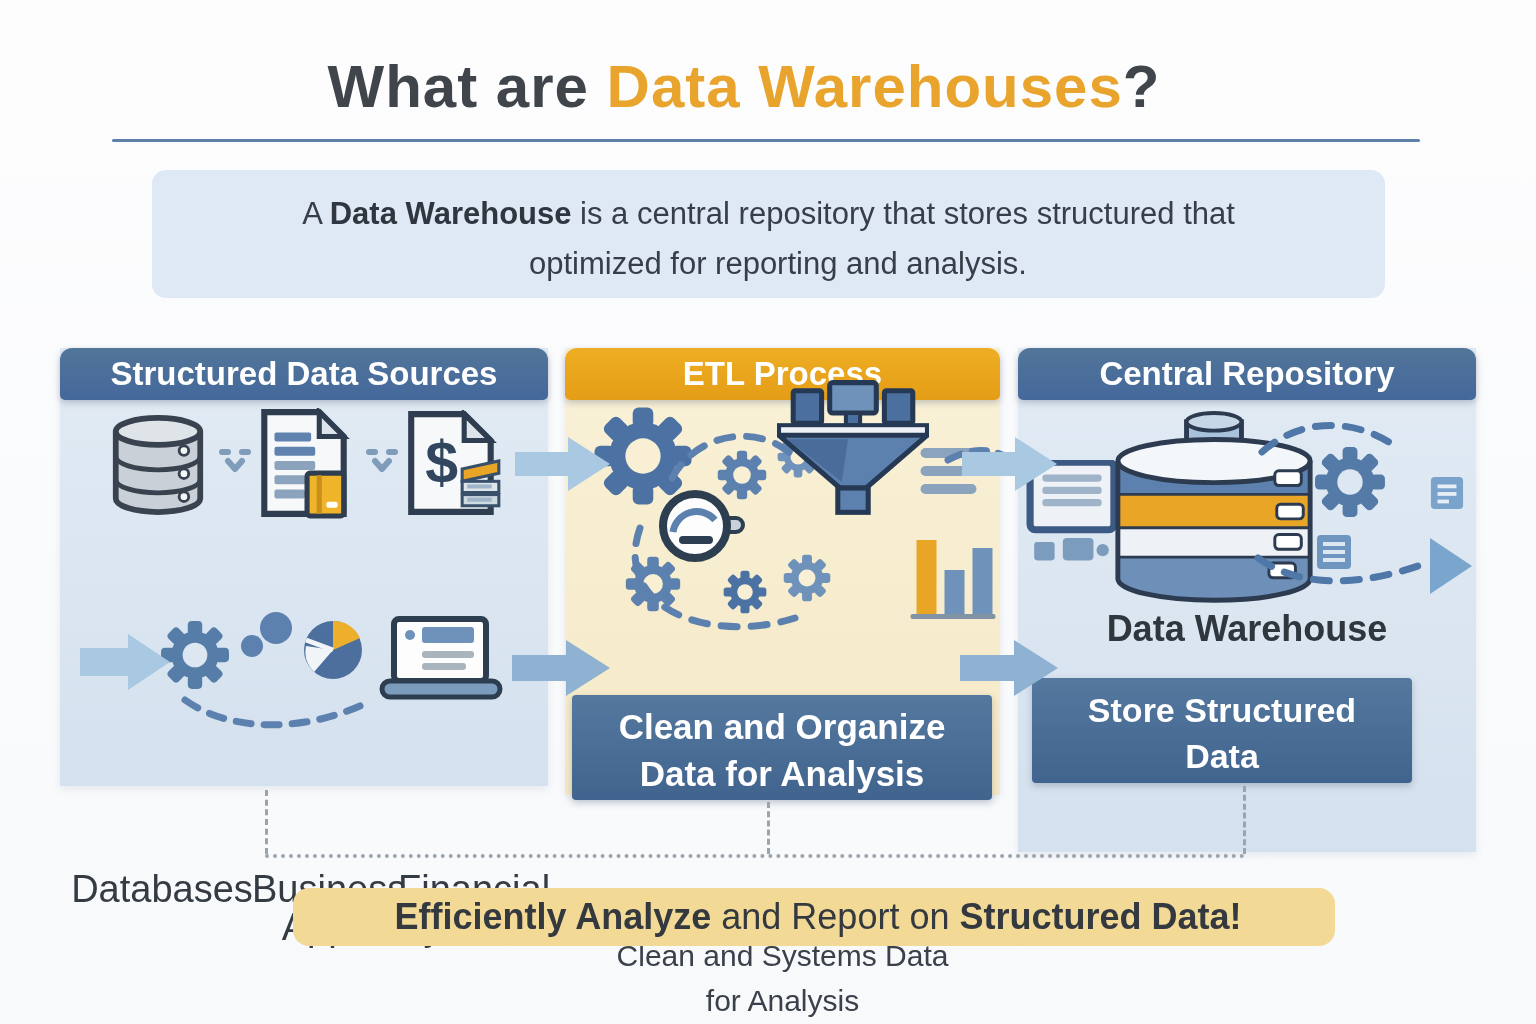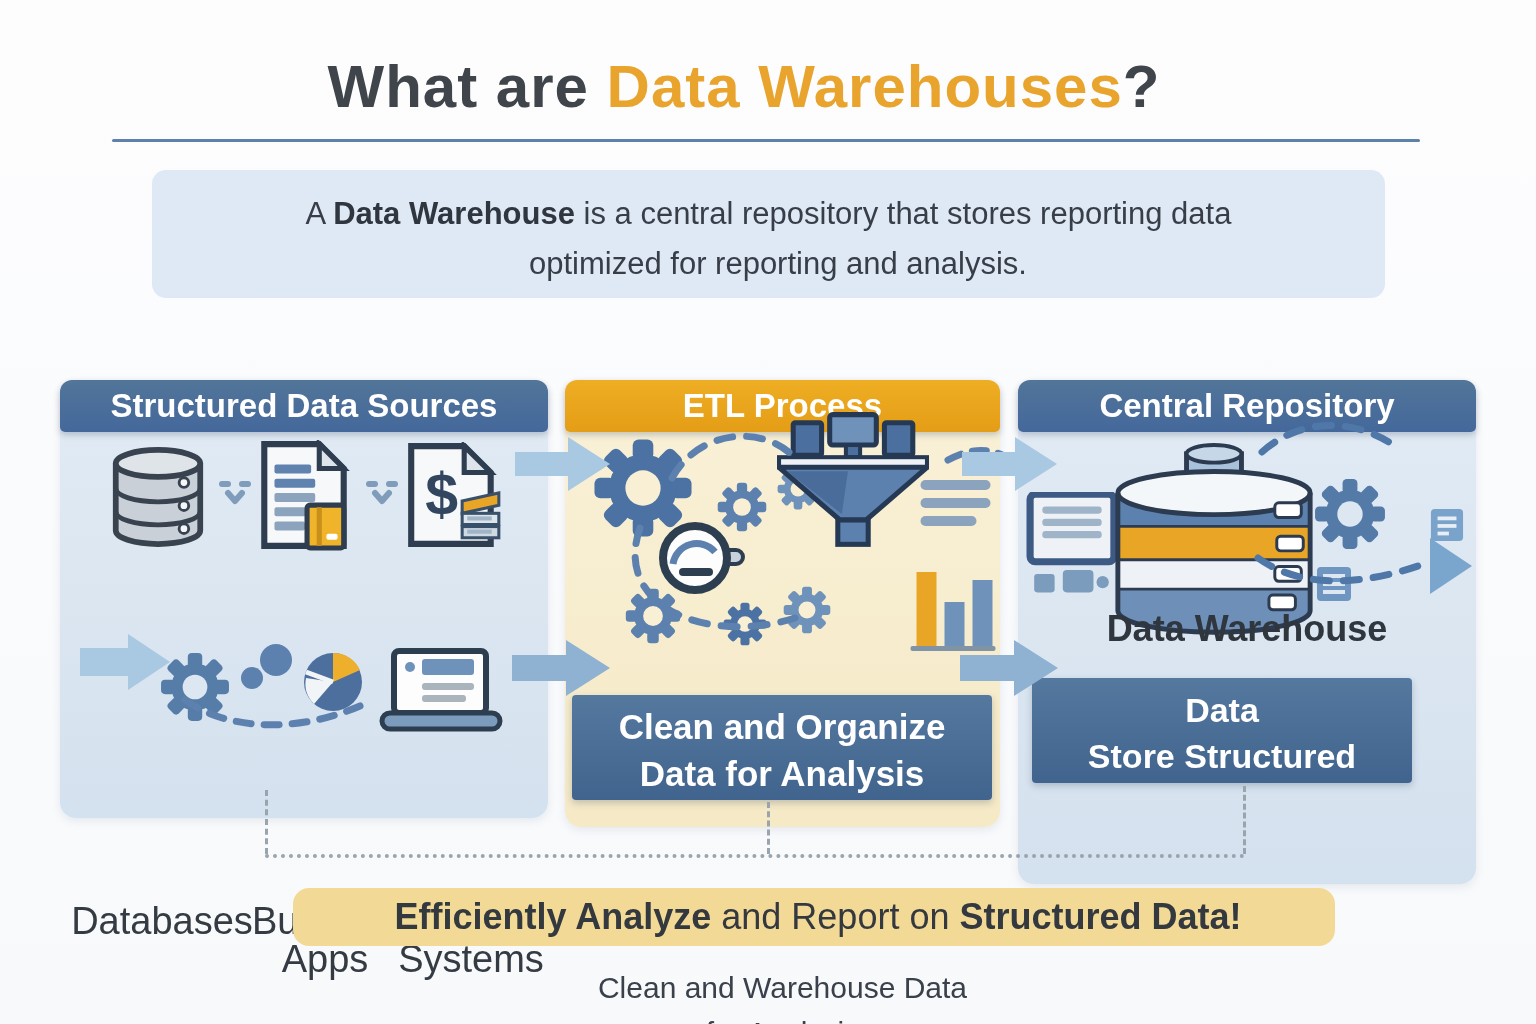--- a/index.html
+++ b/index.html
@@ -13,21 +13,21 @@
   .title{left:0;top:52px;width:1488px;text-align:center;font-size:60px;font-weight:800;color:#40454c;letter-spacing:1px;}
   .title .hl{color:#e9a42e;}
   .divider{left:112px;top:139px;width:1308px;height:3px;background:#5d81a8;border-radius:2px;}
   
   .defbox{left:152px;top:170px;width:1233px;height:128px;background:#dfe9f5;border-radius:14px;
     text-align:center;font-size:31px;color:#373e48;}
   .defbox .l1{margin-top:26px;}
   .defbox .l2{margin-top:14px;padding-left:19px;}
   .defbox b{font-weight:800;color:#2f363f;}
   
-  .panel{border-radius:16px;box-shadow:0 3px 8px rgba(90,110,140,.12);margin-top:32px;}
+  .panel{border-radius:0;box-shadow:0 3px 8px rgba(90,110,140,.12);}
   .panel-blue{background:linear-gradient(180deg,#e2ebf4 0%,#d4e1ee 100%);}
   .panel-cream{background:linear-gradient(180deg,#f9f1d8 0%,#f5e9c6 100%);}
   .phead{position:absolute;left:0;top:0;height:52px;width:100%;border-radius:12px 12px 5px 5px;
     color:#ffffff;font-weight:800;text-align:center;font-size:33px;line-height:52px;
     box-shadow:0 3px 6px rgba(40,60,90,.25);}
   .phead-blue{background:linear-gradient(180deg,#527599 0%,#44689b 100%);}
   .phead-orange{background:linear-gradient(180deg,#eeae24 0%,#e49d16 100%);}
   #panel-sources{left:60px;top:348px;width:488px;height:438px;}
   #panel-etl{left:565px;top:348px;width:435px;height:447px;}
   #panel-repo{left:1018px;top:348px;width:458px;height:504px;}
@@ -74,21 +74,21 @@
 
 <div class="stage">
 
   <div class="abs title">
     <span>What are </span><span class="hl">Data Warehouses</span><span>?</span>
   </div>
   <div class="abs divider"></div>
 
   <div class="abs defbox">
     <div class="l1">
-      <span>A </span><b>Data Warehouse</b><span> is a central repository that stores reporting data</span>
+      <span>A </span><b>Data Warehouse</b><span> is a central repository that stores structured that</span>
     </div>
     <div class="l2">optimized for reporting and analysis.</div>
   </div>
 
   <div class="abs panel panel-blue" id="panel-sources">
     <div class="phead phead-blue">Structured Data Sources</div>
 
     
     <svg class="abs" style="left:50px;top:66px" width="96" height="102" viewBox="0 0 100 106">
       <path d="M6,18 L6,88 A44,14 0 0 0 94,88 L94,18" fill="#c9d0d8" stroke="#39434f" stroke-width="6"></path>
@@ -215,21 +215,21 @@
       <rect x="10" y="0" width="70" height="10" rx="5" fill="#8ba3bd"></rect>
       <rect x="10" y="18" width="70" height="10" rx="5" fill="#8ba3bd"></rect>
       <rect x="10" y="36" width="56" height="10" rx="5" fill="#8ba3bd"></rect>
       <rect x="6" y="92" width="20" height="74" fill="#e9a626"></rect>
       <rect x="34" y="122" width="20" height="44" fill="#6f92bb"></rect>
       <rect x="62" y="100" width="20" height="66" fill="#6f92bb"></rect>
       <rect x="0" y="166" width="85" height="5" rx="2" fill="#8094a6"></rect>
     </svg>
 
     <div class="etl-caption">
-      <div>Clean and Warehouse Data</div>
+      <div>Clean and Systems Data</div>
       <div>for Analysis</div>
     </div>
   </div>
   <div class="abs bluebox" id="etl-box">
     <div>Clean and Organize</div>
     <div>Data for Analysis</div>
   </div>
 
   <div class="abs panel panel-blue" id="panel-repo">
     <div class="phead phead-blue">Central Repository</div>
@@ -281,22 +281,22 @@
     </svg>
     <svg class="abs" style="left:412px;top:128px" width="34" height="34" viewBox="0 0 36 36">
       <rect x="1" y="1" width="34" height="34" rx="4" fill="#7aa3cc"></rect>
       <rect x="8" y="9" width="20" height="4" fill="#e8eef5"></rect>
       <rect x="8" y="17" width="20" height="4" fill="#e8eef5"></rect>
       <rect x="8" y="25" width="12" height="4" fill="#e8eef5"></rect>
     </svg>
   </div>
   <div class="abs repo-caption">Data Warehouse</div>
   <div class="abs bluebox" id="repo-box">
+    <div>Store Structured</div>
     <div>Data</div>
-    <div>Store Structured</div>
   </div>
 
   <svg class="abs decor" viewBox="0 0 1536 1024">
 
     <polygon points="80,648 128,648 128,634 170,662 128,690 128,676 80,676" fill="#a9c8e2"></polygon>
 
     <path d="M 185,700 C 230,732 300,732 360,706" fill="none" stroke="#5d81af" stroke-width="7" stroke-linecap="round" stroke-dasharray="15 13"></path>
 
     <polygon points="515,452 568,452 568,437 610,464 568,491 568,476 515,476" fill="#a9c8e2"></polygon>
     <polygon points="512,655 566,655 566,640 610,668 566,696 566,681 512,681" fill="#8fb2d2"></polygon>

